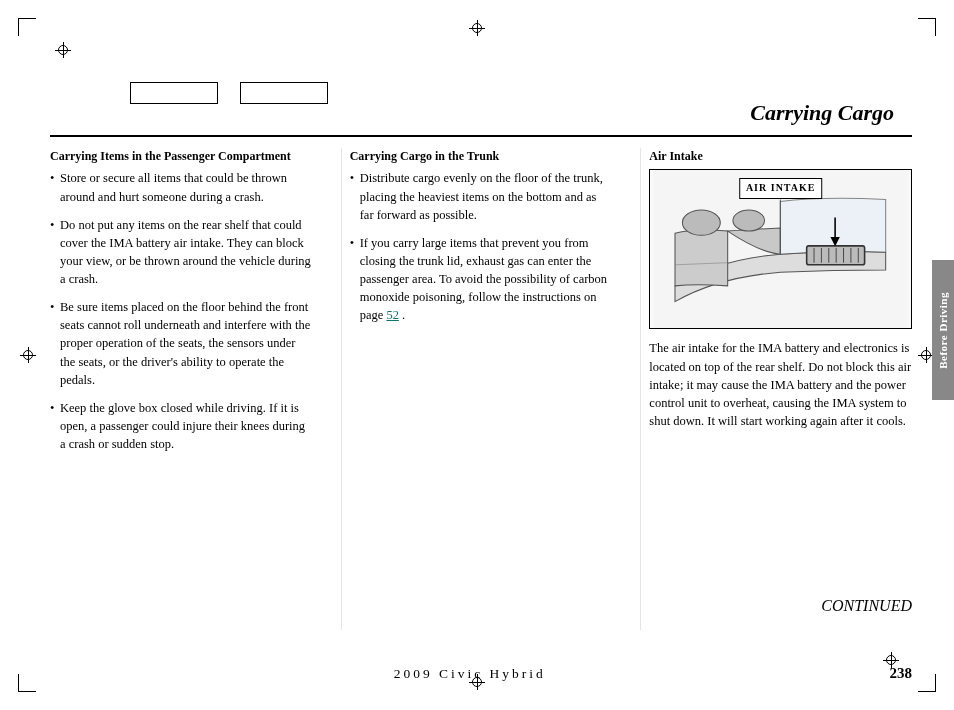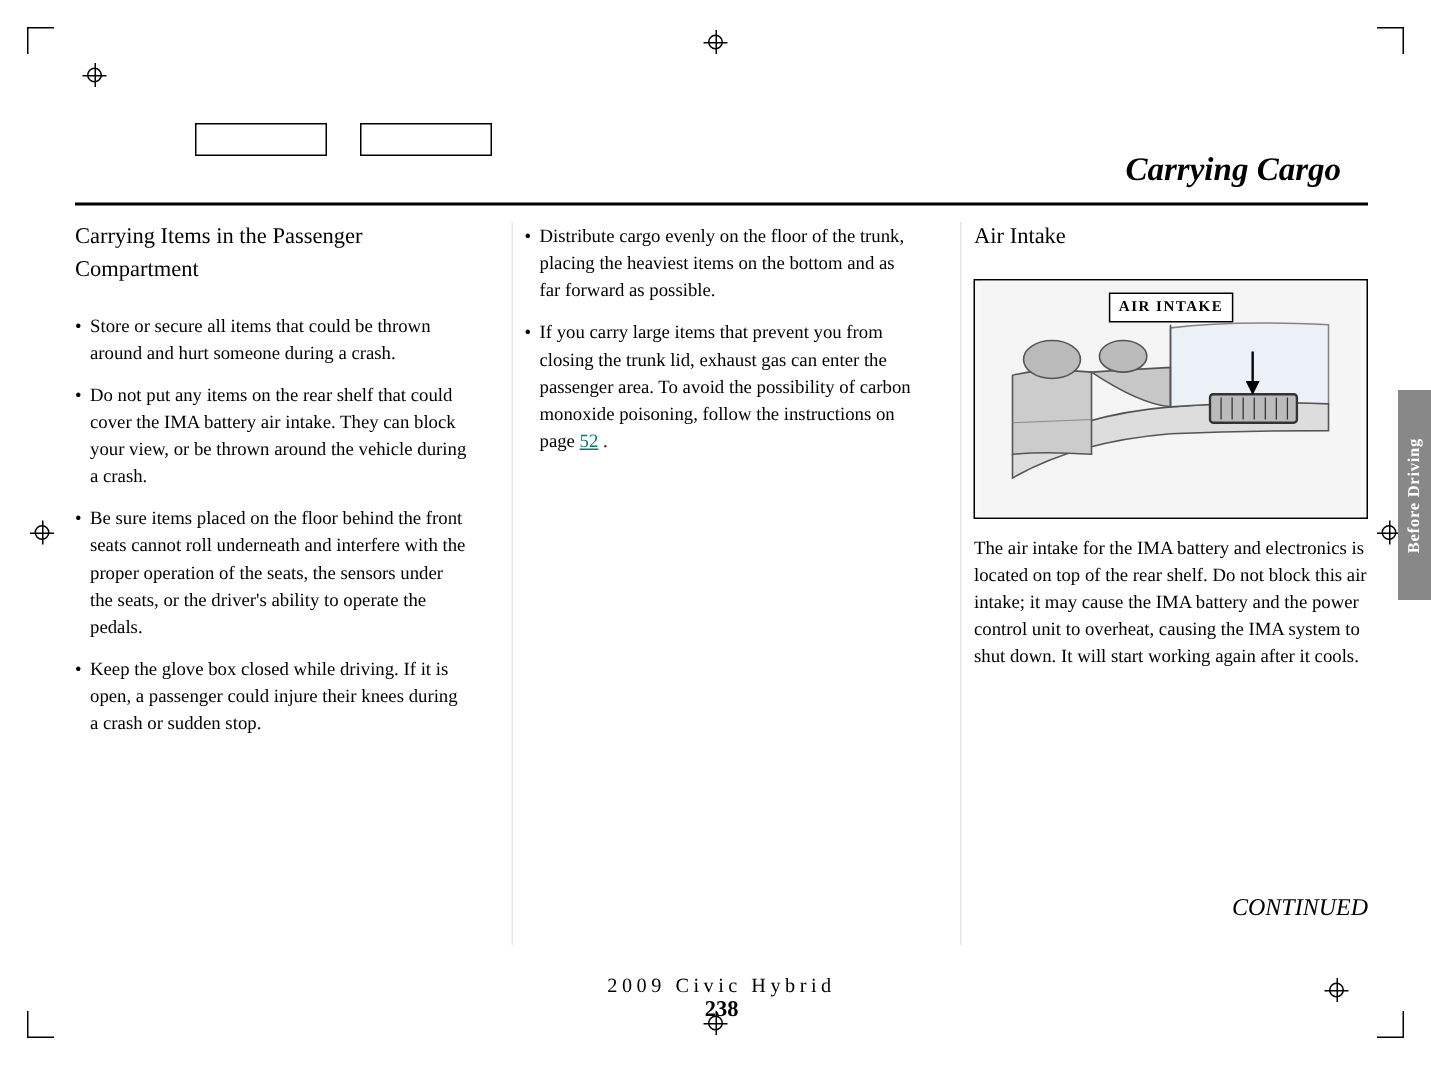--- a/index.html
+++ b/index.html
@@ -129,23 +129,23 @@
 
     
     .col-divider {
       width: 1px;
       background: #ccc;
       margin: 0 8px;
       opacity: 0.5;
     }
 
     .col-title {
-      font-weight: normal;
-      font-size: 15px;
-      margin-bottom: 16px;
+      font-weight: bold;
+      font-size: 12px;
+      margin-bottom: 4px;
     }
 
     .bullet-list {
       list-style: none;
       padding: 0;
     }
     .bullet-list li {
       padding-left: 10px;
       margin-bottom: 10px;
       position: relative;
@@ -196,21 +196,20 @@
 
     
     .footer {
       position: absolute;
       bottom: 28px;
       left: 50px;
       right: 42px;
       display: flex;
       align-items: center;
       justify-content: space-between;
-      flex-direction: column;
     }
 
     .footer-center {
       font-size: 13.5px;
       letter-spacing: 3px;
     }
 
     .footer-page {
       font-size: 15px;
       font-weight: bold;
@@ -279,20 +278,21 @@
         <li>Store or secure all items that could be thrown around and hurt someone during a crash.</li>
         <li>Do not put any items on the rear shelf that could cover the IMA battery air intake. They can block your view, or be thrown around the vehicle during a crash.</li>
         <li>Be sure items placed on the floor behind the front seats cannot roll underneath and interfere with the proper operation of the seats, the sensors under the seats, or the driver's ability to operate the pedals.</li>
         <li>Keep the glove box closed while driving. If it is open, a passenger could injure their knees during a crash or sudden stop.</li>
       </ul>
     </div>
 
     <div class="col-divider"></div>
 
     <div class="col">
+      <div class="col-title">Carrying Cargo in the Trunk</div>
       <ul class="bullet-list">
         <li>Distribute cargo evenly on the floor of the trunk, placing the heaviest items on the bottom and as far forward as possible.</li>
         <li>If you carry large items that prevent you from closing the trunk lid, exhaust gas can enter the passenger area. To avoid the possibility of carbon monoxide poisoning, follow the instructions on page <span class="page-link">52</span> .</li>
       </ul>
     </div>
 
     <div class="col-divider"></div>
 
     <div class="col">
       <div class="col-title">Air Intake</div>

